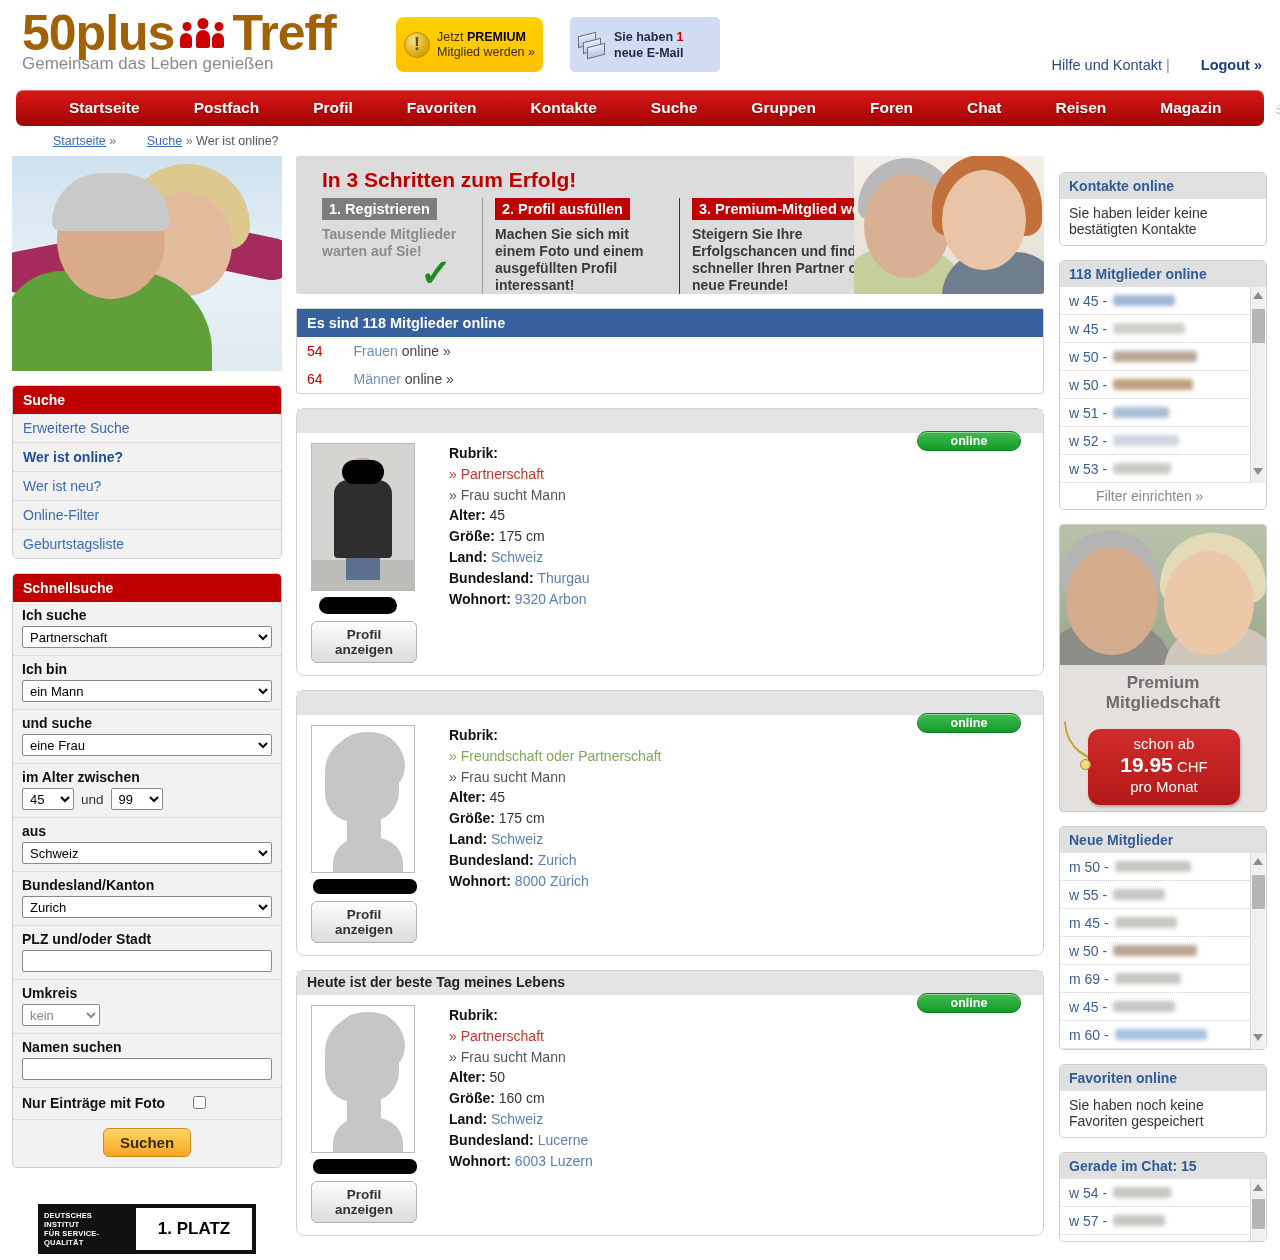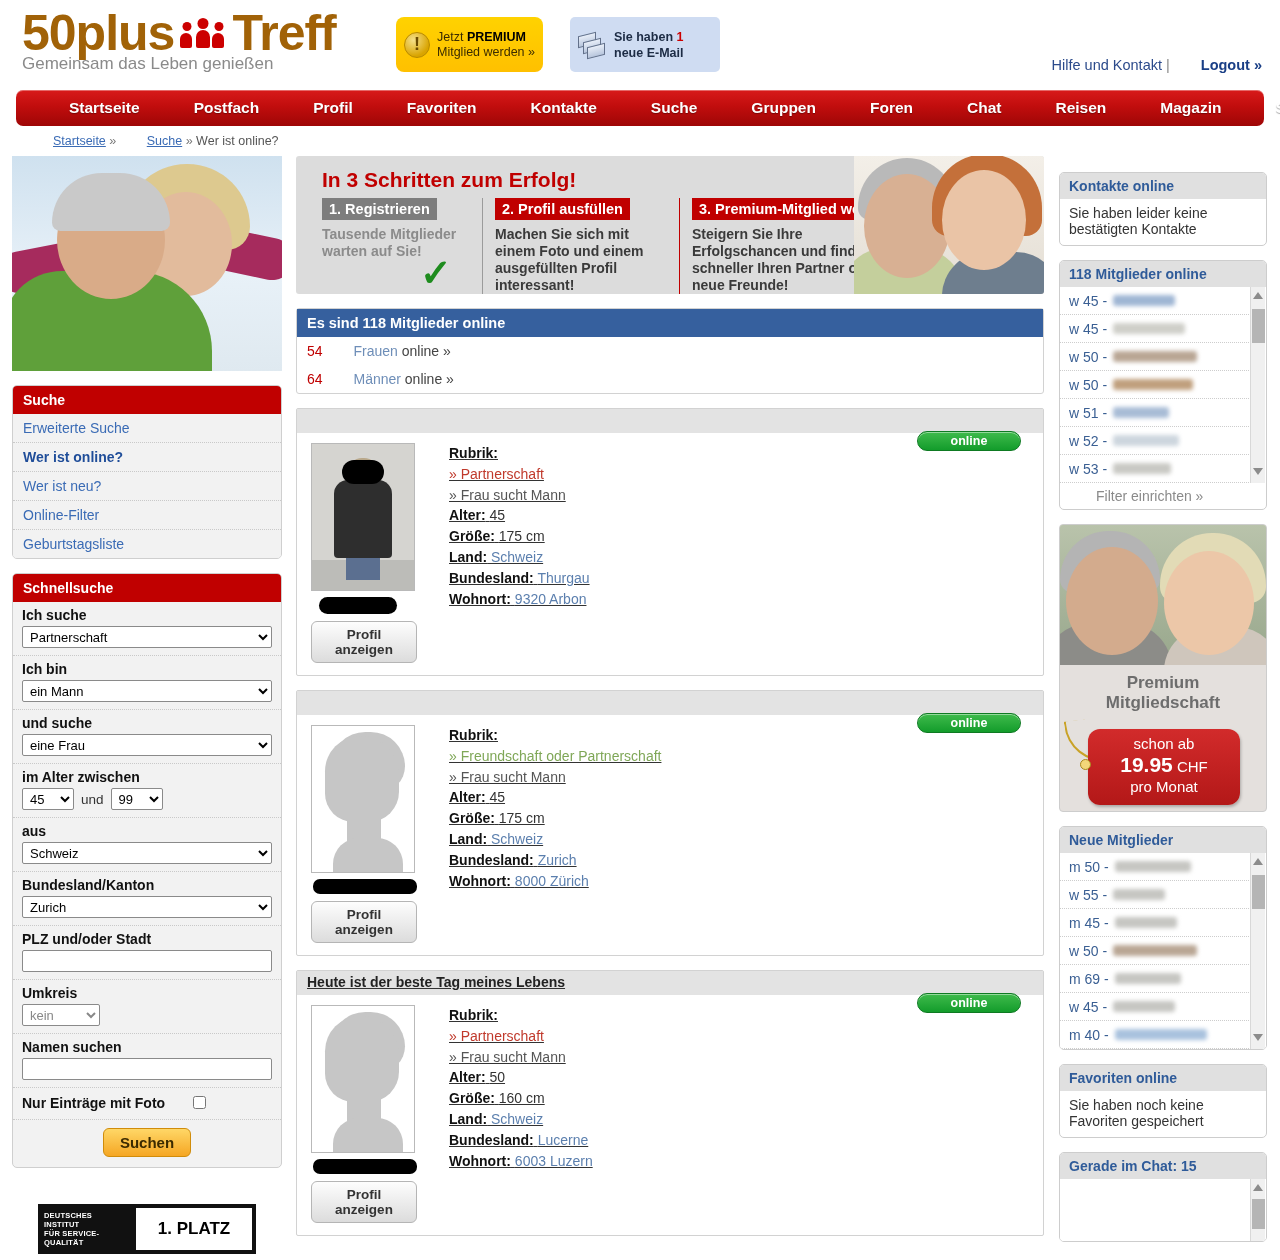--- a/index.html
+++ b/index.html
@@ -155,21 +155,21 @@
   .pp-w-hair { position:absolute; right:2px; top:-2px; width:110px; height:82px; border-radius:54px 54px 16px 16px; background:#c4703a; }
   .pp-w-shirt{ position:absolute; right:-16px; bottom:-14px; width:118px; height:56px; border-radius:44px 44px 0 0; background:#6e7e8e; }
 
   .online-bar { margin-top:14px; border:1px solid #d2d2d2; border-radius:3px; background:#fff; }
   .online-bar .hd { background:#36609e; color:#fff; font-weight:bold; font-size:14.5px; padding:6px 10px; }
   .online-bar .ln { padding:6px 10px; font-size:14px; }
   .online-bar .ln .num { color:#c00000; }
   .online-bar .ln a { color:#6e8eb8; }
   .online-bar .ln .tail { color:#444; }
 
-  .profile-card { margin-top:14px; border:1px solid #d2d2d2; border-radius:2px; background:#fff; position:relative;text-decoration:underline; }
+  .profile-card { margin-top:14px; border:1px solid #d2d2d2; border-radius:8px; background:#fff; position:relative; }
   .pc-hd { background:#e3e3e3; height:24px; font-size:14px; font-weight:bold; color:#222;
            padding:3px 10px; }
   .pc-body { display:flex; padding:10px 10px 12px 14px; min-height:200px; }
   .pc-left { width:124px; flex:0 0 auto; }
   .pc-photo { width:104px; height:148px; border:1px solid #b9b9b9; background:#fff;
               display:flex; align-items:flex-end; justify-content:center; overflow:hidden; position:relative; }
   .silhouette { width:92px; height:140px; position:relative; }
   .sil-head { position:absolute; left:8px; top:4px; width:74px; height:86px; background:#c6c6c6;
               border-radius:42px 46px 36px 34px; }
   .sil-hair { position:absolute; left:14px; top:0px; width:74px; height:60px; background:#c6c6c6;
@@ -683,21 +683,21 @@
             </div>
           <div class="rrow">
               <span class="age">m 69 -</span>
               <span class="nm" style="width:66px;background:#c6c6c2;margin-left:6px;"></span>
             </div>
           <div class="rrow">
               <span class="age">w 45 -</span>
               <span class="nm" style="width:62px;background:#c6c6c2;margin-left:6px;"></span>
             </div>
           <div class="rrow">
-              <span class="age">m 40 -</span>
+              <span class="age">m 60 -</span>
               <span class="nm" style="width:92px;background:#a9c2de;margin-left:6px;"></span>
             </div>
         </div>
         <div class="scroll-track">
           <div class="scroll-arrow up">
               <div class="tri up"></div>
             </div>
           <div class="scroll-thumb" style="top:22px;height:34px;"></div>
           <div class="scroll-arrow dn">
               <div class="tri dn"></div>
@@ -707,20 +707,30 @@
     </div>
 
     <div class="rbox">
       <div class="rbox-hd">Favoriten online</div>
       <div class="rbox-txt">Sie haben noch keine Favoriten gespeichert</div>
     </div>
 
     <div class="rbox">
       <div class="rbox-hd">Gerade im Chat: 15</div>
       <div class="rlist" style="height:62px;">
+        <div class="rlist-inner" style="width:191px;">
+          <div class="rrow">
+              <span class="age">w 54 -</span>
+              <span class="nm" style="width:58px;background:#c6c6c2;margin-left:6px;"></span>
+            </div>
+          <div class="rrow">
+              <span class="age">w 57 -</span>
+              <span class="nm" style="width:52px;background:#c6c6c2;margin-left:6px;"></span>
+            </div>
+        </div>
         <div class="scroll-track">
           <div class="scroll-arrow up">
               <div class="tri up"></div>
             </div>
           <div class="scroll-thumb" style="top:20px;height:30px;"></div>
         </div>
       </div>
     </div>
 
   </div>

